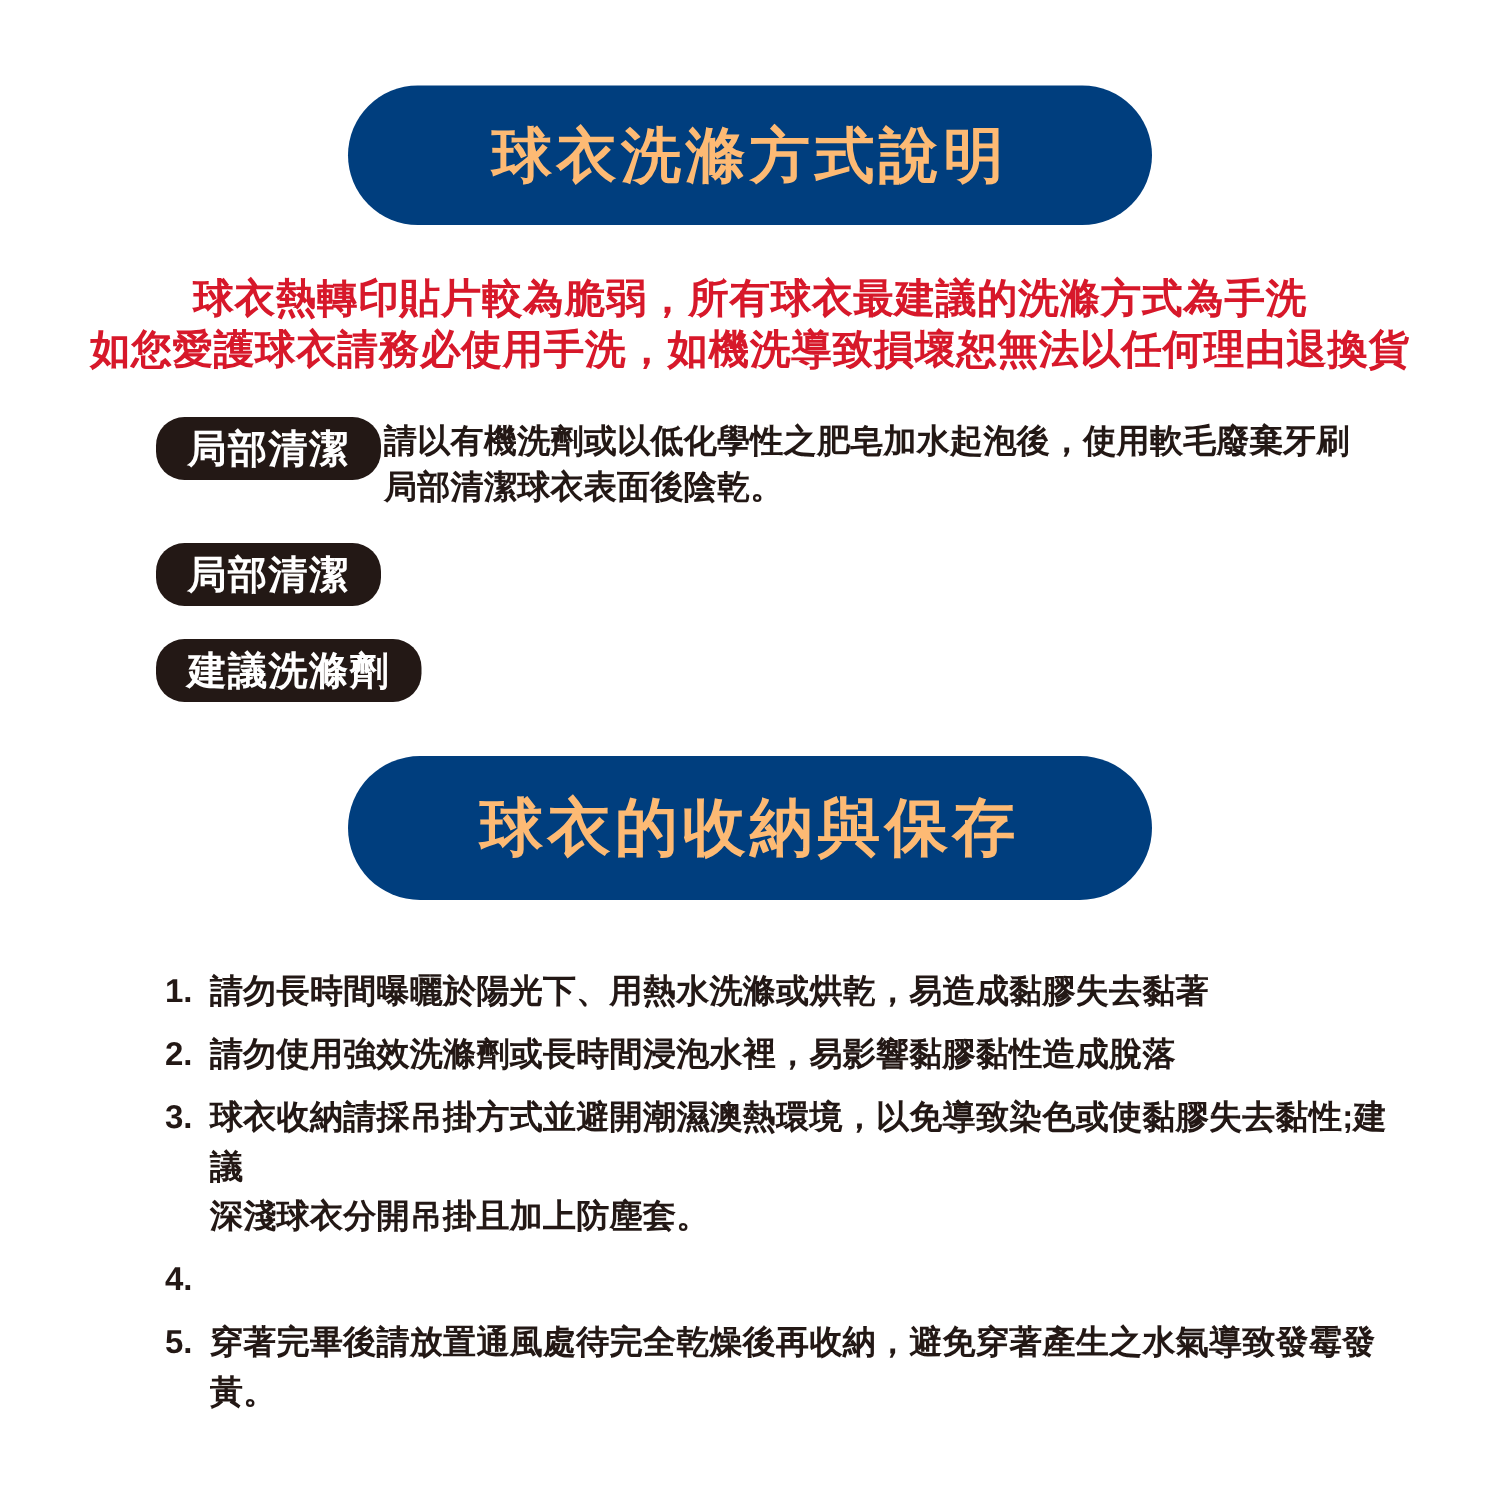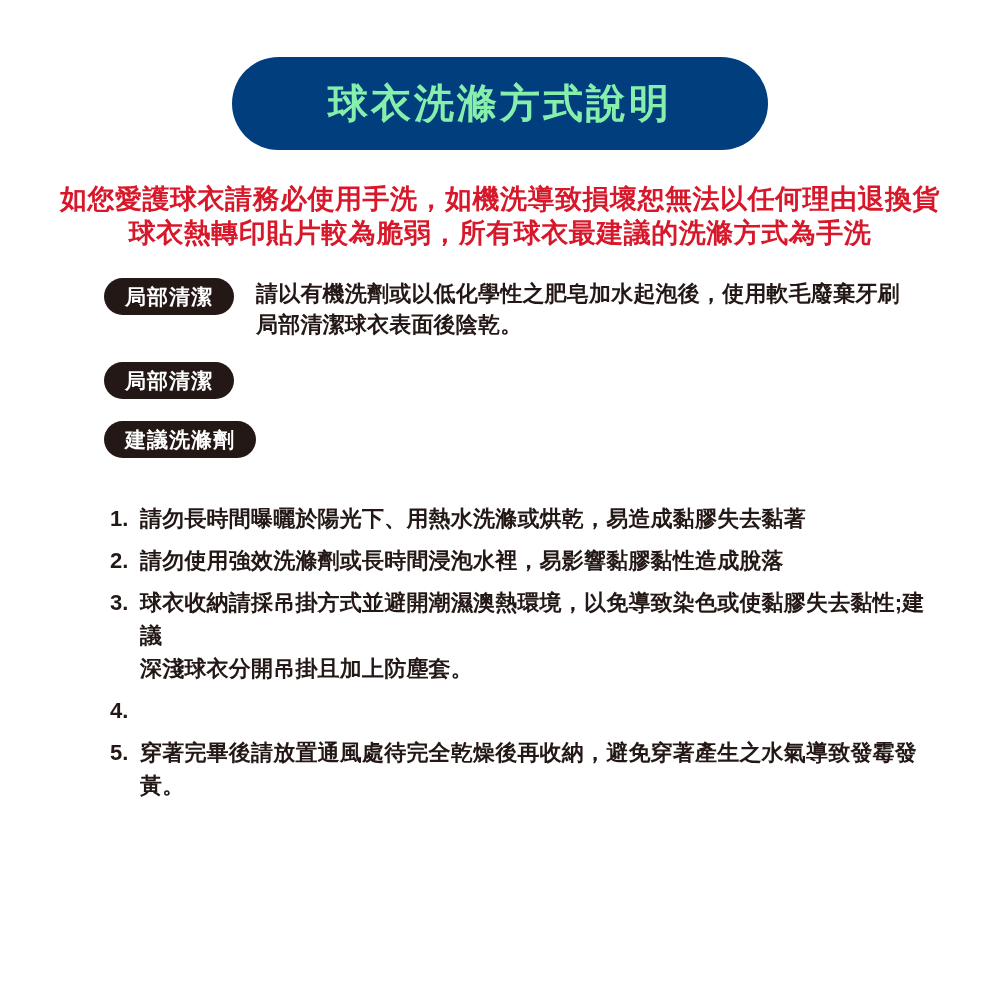--- a/index.html
+++ b/index.html
@@ -18,21 +18,21 @@
     position: relative;
     width: 1000px;
     height: 1000px;
     background: var(--bg);
     overflow: hidden;
   }
   .pill {
     width: 536px;
     margin: 17px auto;
     background: var(--navy);
-    color: #86efac;
+    color: #fdba74;
     border-radius: 48px;
     display: flex;
     align-items: center;
     justify-content: center;
     text-align: left;
     letter-spacing: 3px;
   }
   .pill-1 { margin-top: 57px; height: 93px; font-size: 40px; }
   .pill-2 { margin-top: 36px; height: 96px; font-size: 42px; }
   .warning {
@@ -53,21 +53,21 @@
     margin-bottom: 22px;
   }
   .badge-col {
     width: 152px;
     flex: 0 0 152px;
   }
   .badge {
     display: inline-block;
     background: var(--dark);
     color: #ffffff;
-    font-size: 21px;
+    font-size: 26px;
     line-height: 1;
     padding: 8px 21px;
     border-radius: 19px;
     white-space: nowrap;
     letter-spacing: 1px;
   }
   .row-text {
     color: var(--dark);
     font-size: 22px;
     line-height: 31px;
@@ -103,22 +103,22 @@
 </head>
 <body>
 
 <div class="page">
 
   <div class="pill pill-1">
     <span>球衣洗滌方式說明</span>
   </div>
 
   <div class="warning">
+    <div>球衣熱轉印貼片較為脆弱，所有球衣最建議的洗滌方式為手洗</div>
     <div>如您愛護球衣請務必使用手洗，如機洗導致損壞恕無法以任何理由退換貨</div>
-    <div>球衣熱轉印貼片較為脆弱，所有球衣最建議的洗滌方式為手洗</div>
   </div>
 
   <div class="rows">
 
       <div class="row">
         <div class="badge-col">
           <span class="badge">局部清潔</span>
         </div>
         <div class="row-text">請以有機洗劑或以低化學性之肥皂加水起泡後，使用軟毛廢棄牙刷
 局部清潔球衣表面後陰乾。</div>
@@ -130,20 +130,23 @@
         </div>
       </div>
 
       <div class="row">
         <div class="badge-col">
           <span class="badge">建議洗滌劑</span>
         </div>
       </div>
     </div>
 
+  <div class="pill pill-2">
+    <span>球衣的收納與保存</span>
+  </div>
 
   <div class="list">
 
       <div class="list-item">
         <span class="num">1.</span>
         <div class="tip-text">請勿長時間曝曬於陽光下、用熱水洗滌或烘乾，易造成黏膠失去黏著</div>
       </div>
 
       <div class="list-item">
         <span class="num">2.</span>

